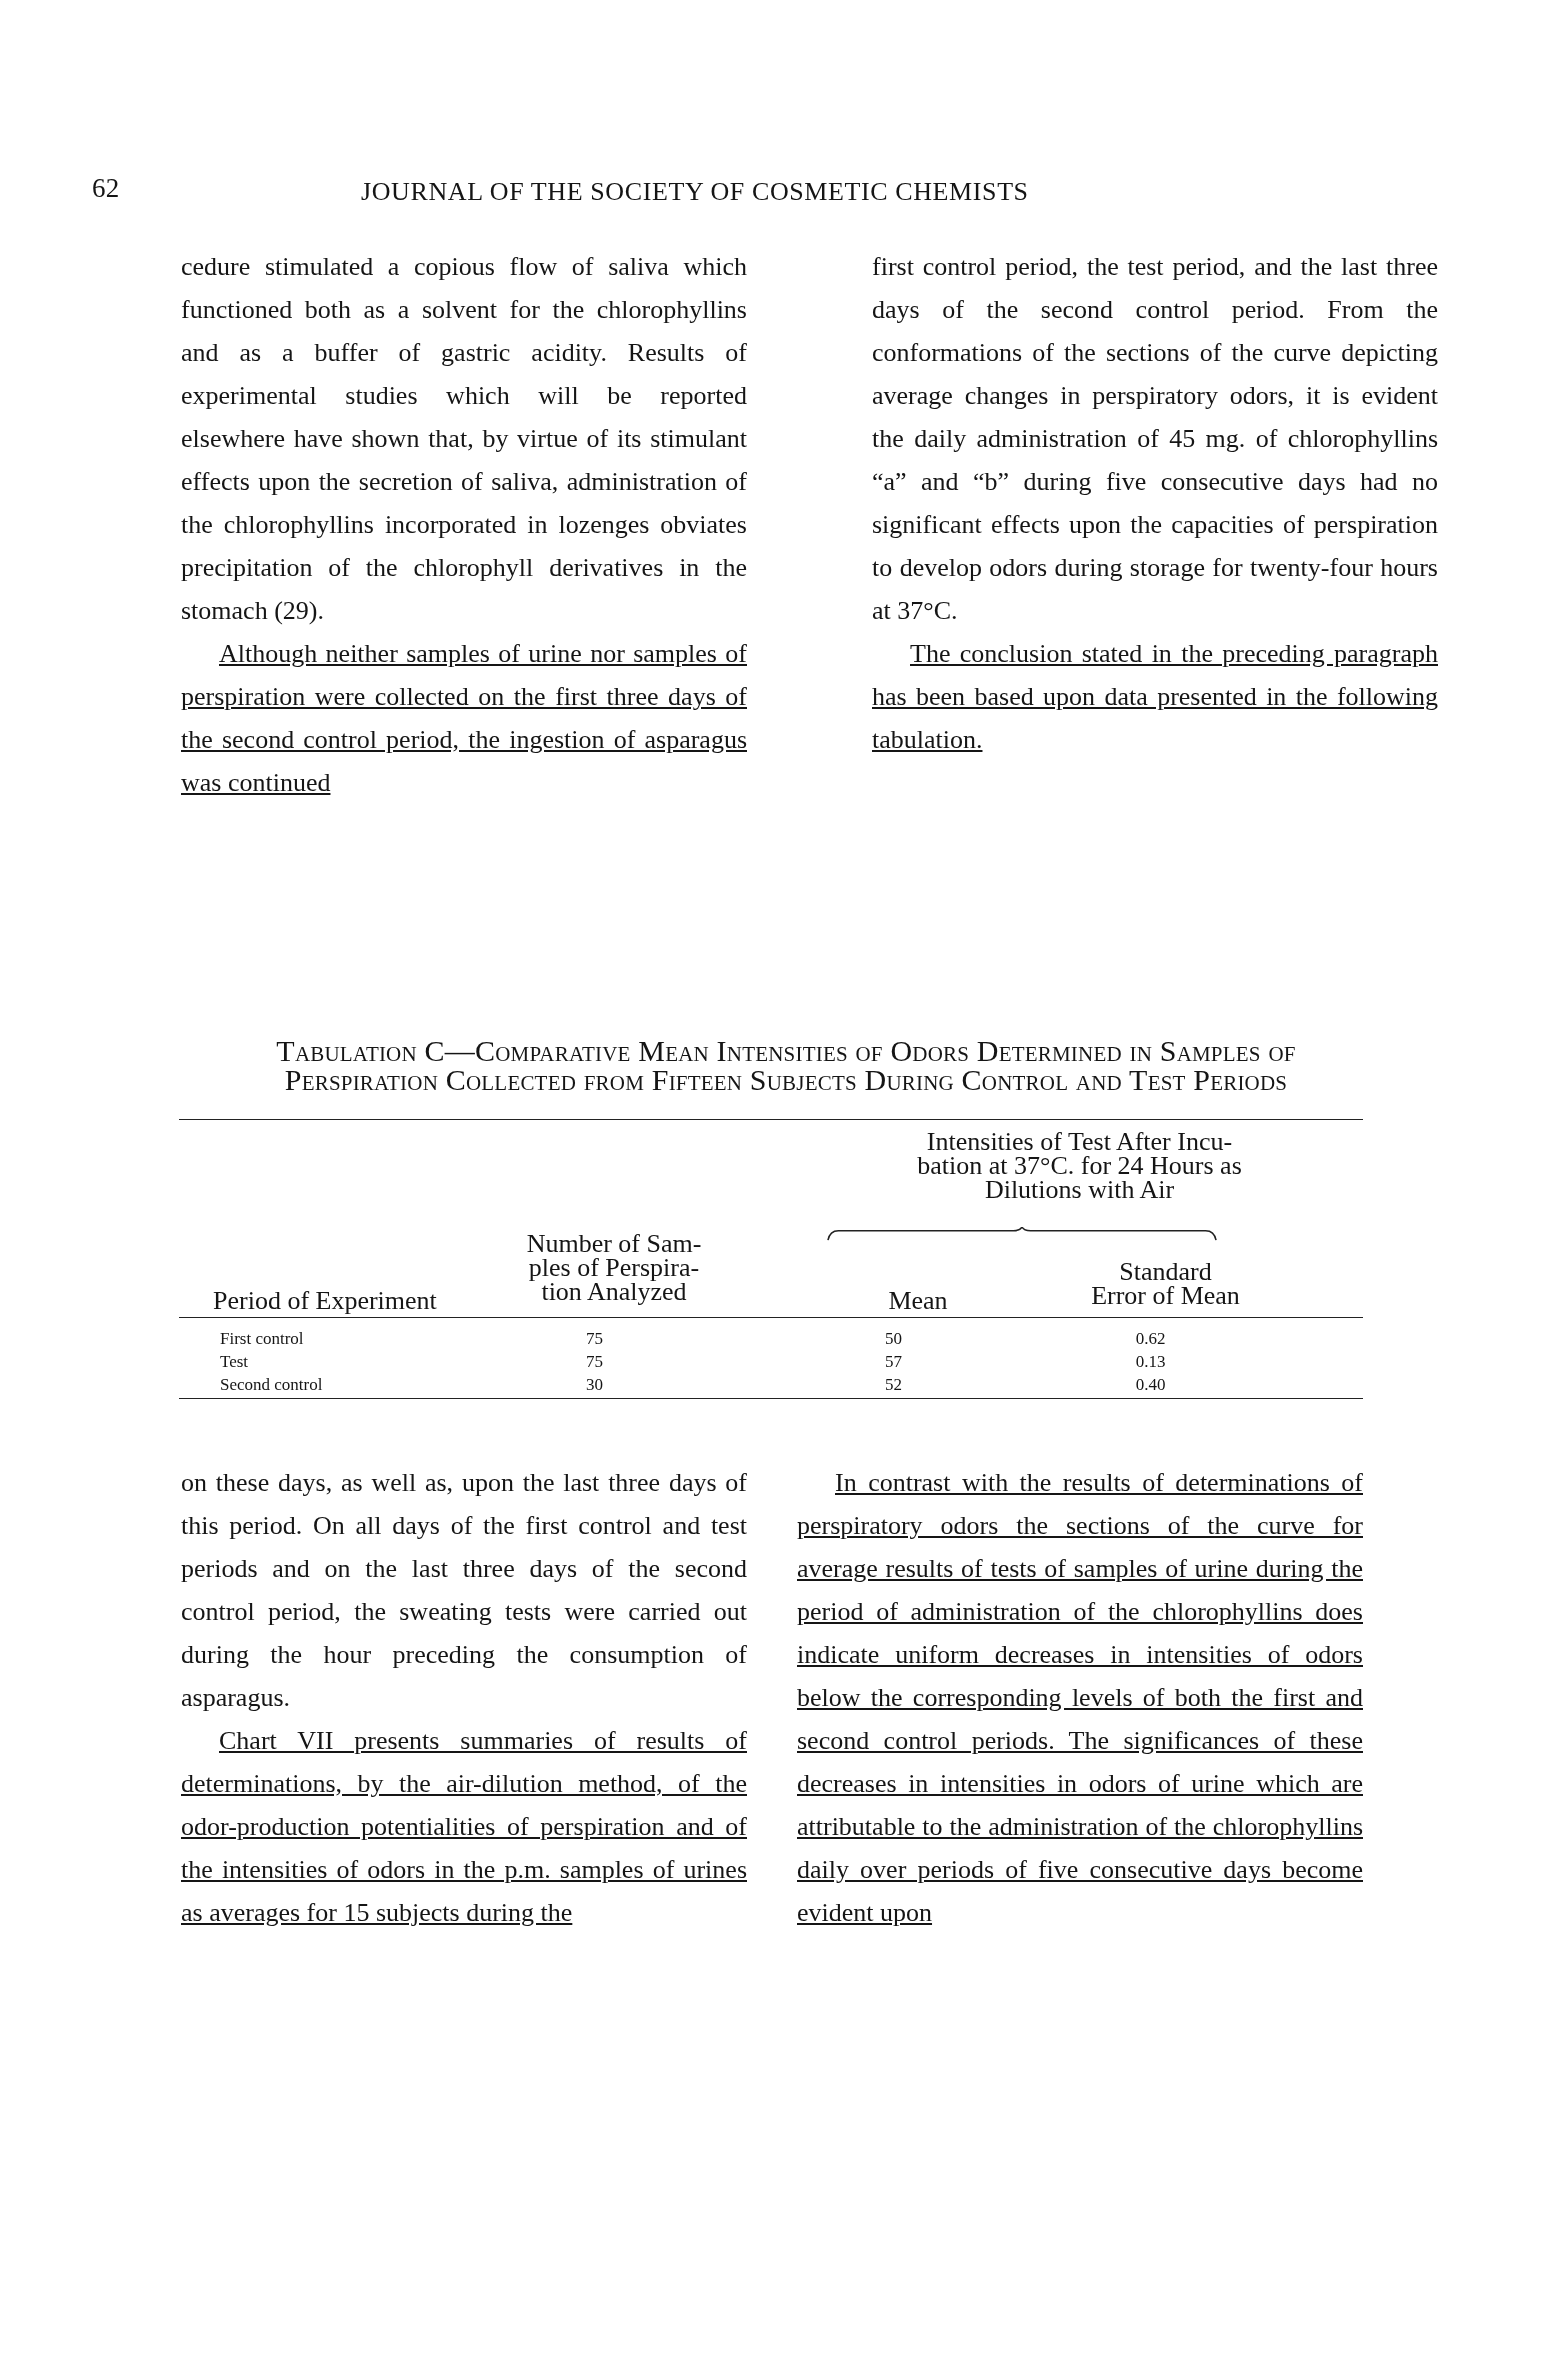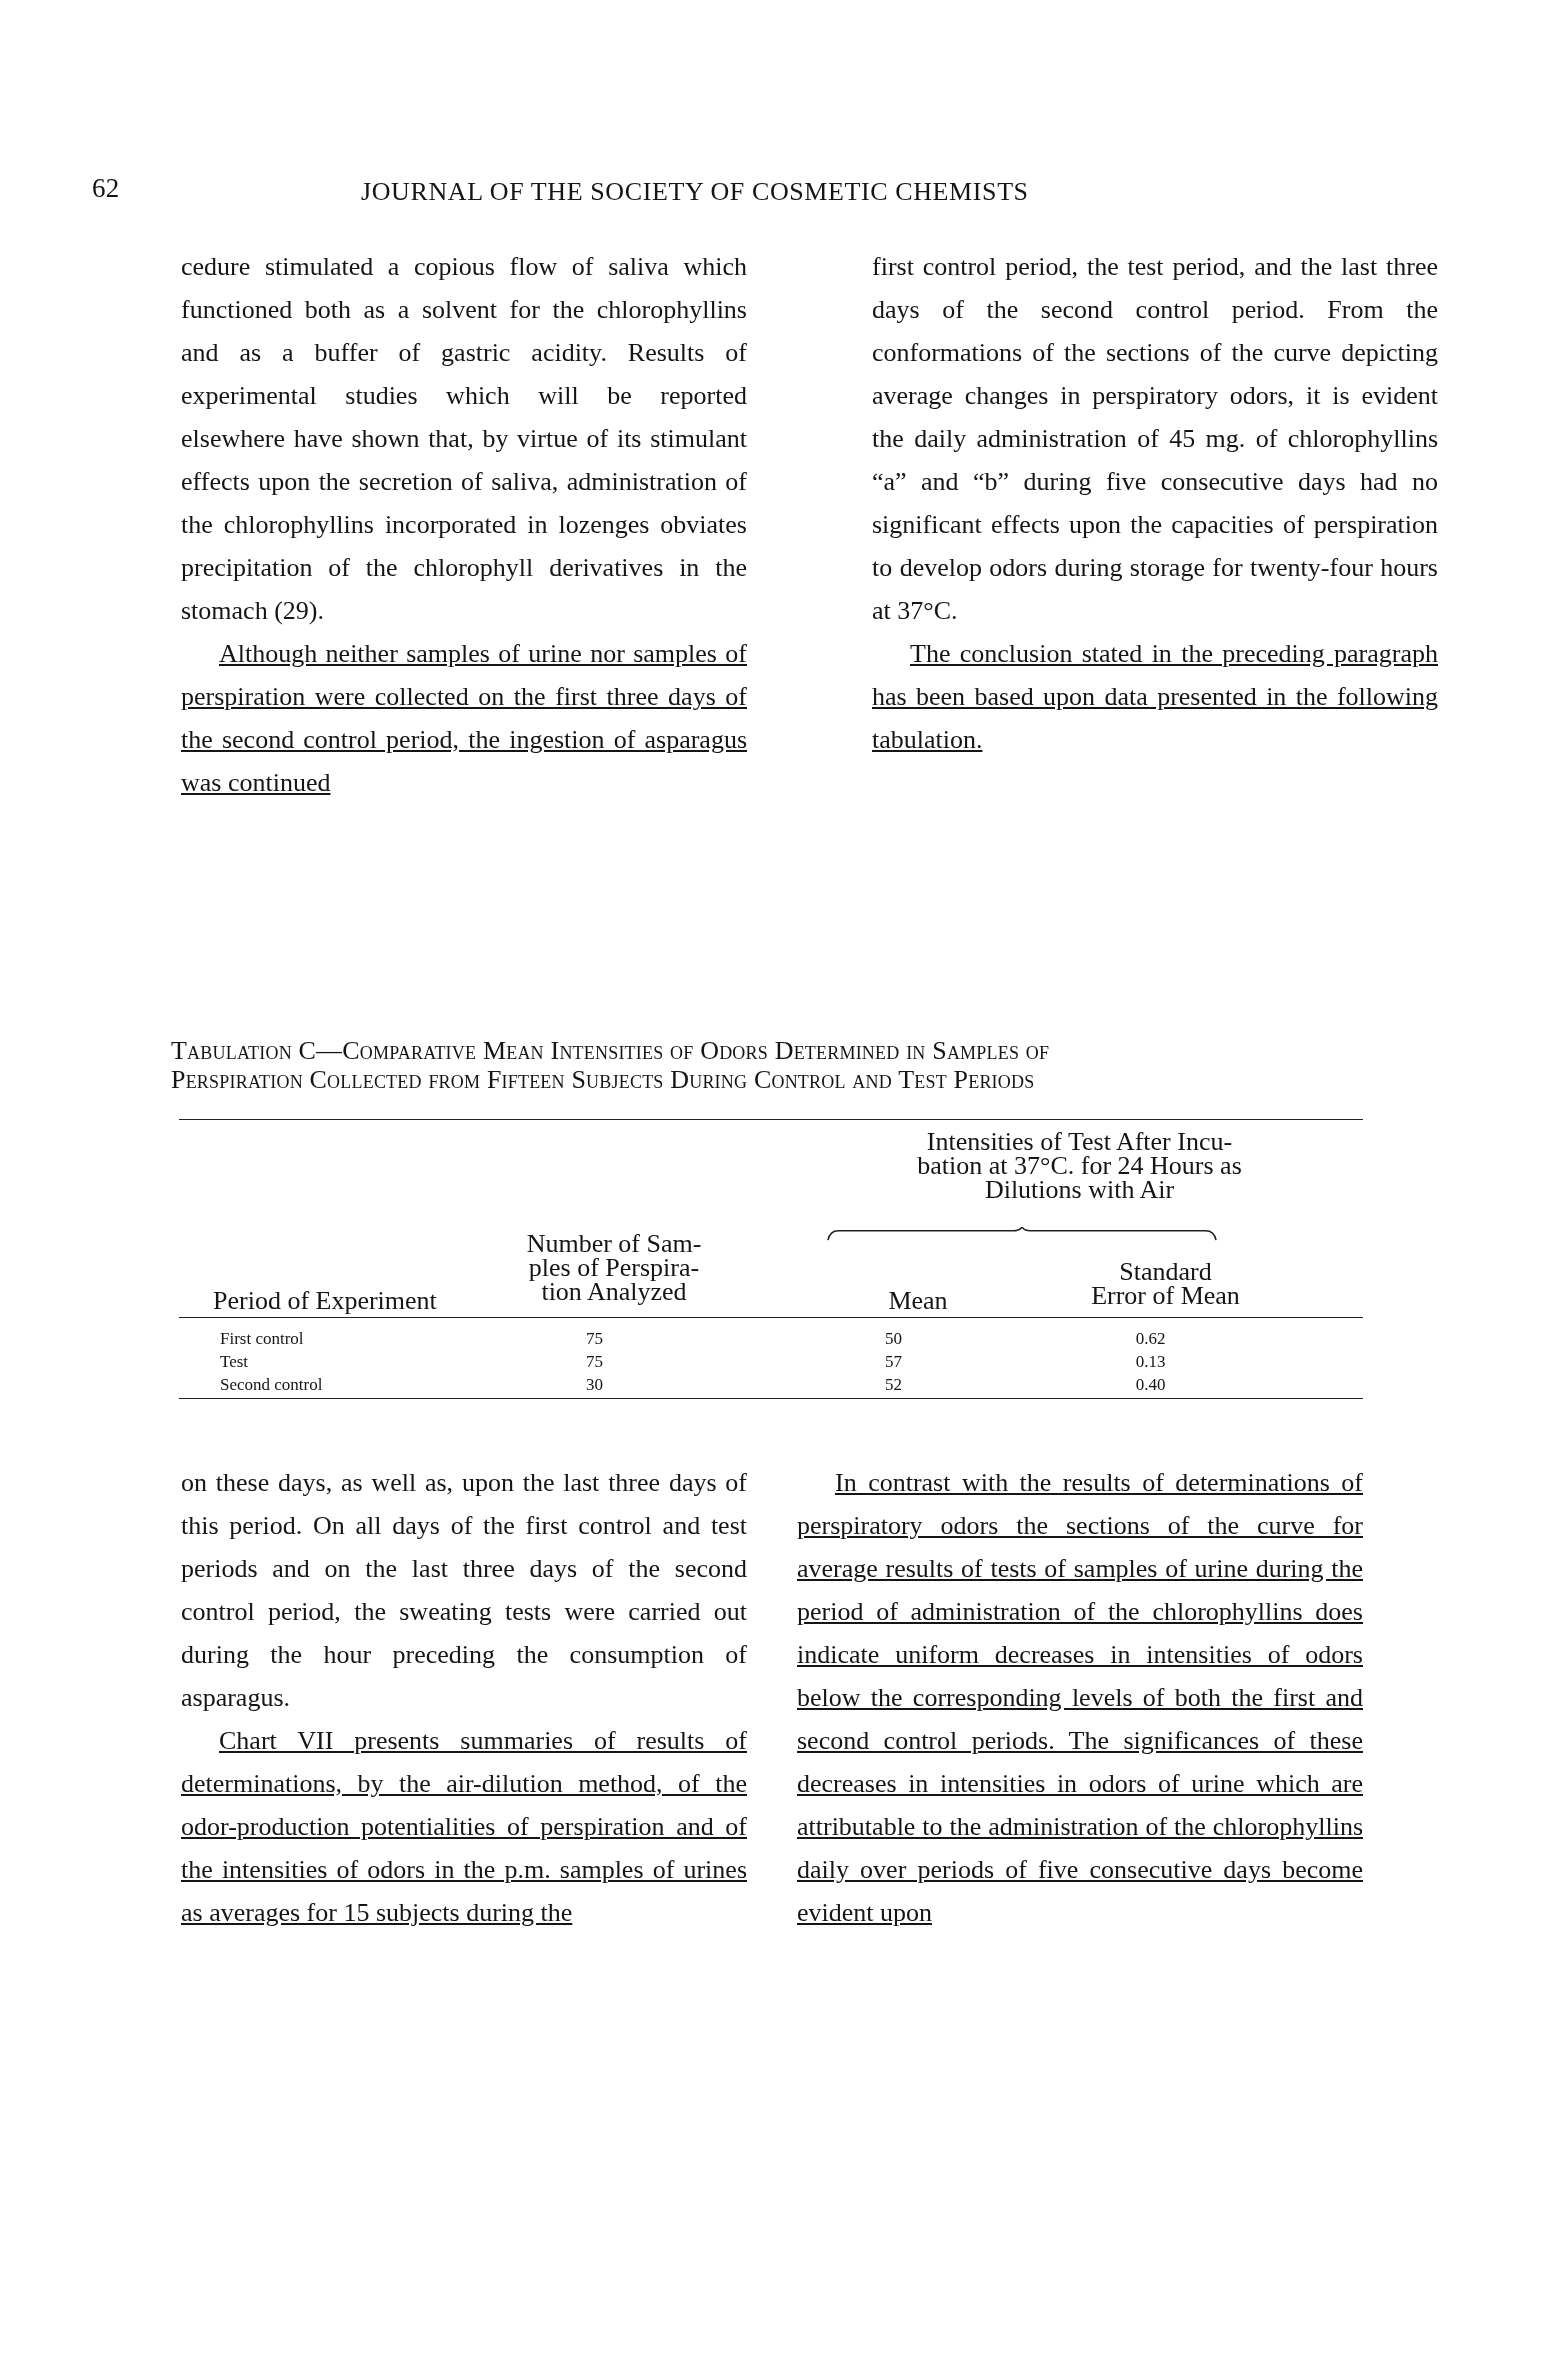--- a/index.html
+++ b/index.html
@@ -51,24 +51,25 @@
       text-indent: 38px;
       text-decoration: underline;
     }
     .col-top-left  { left: 181px; top: 245px; }
     .col-top-right { left: 826px; top: 245px; margin-left: 46px; }
     .col-bot-left  { left: 181px; top: 1461px; }
     .col-bot-right { left: 797px; top: 1461px; }
 
     .tab-caption {
       position: absolute;
-      left: 171px;
+      left: 186px;
       top: 1037px;
       width: 1200px;
-      font-size: 26px;
+      text-align: center;
+      font-size: 30px;
       line-height: 28.5px;
       font-variant: small-caps;
       letter-spacing: 0.2px;
     }
     .rule {
       position: absolute;
       left: 179px;
       width: 1184px;
       height: 0;
       border-top: 1.9px solid #222;

